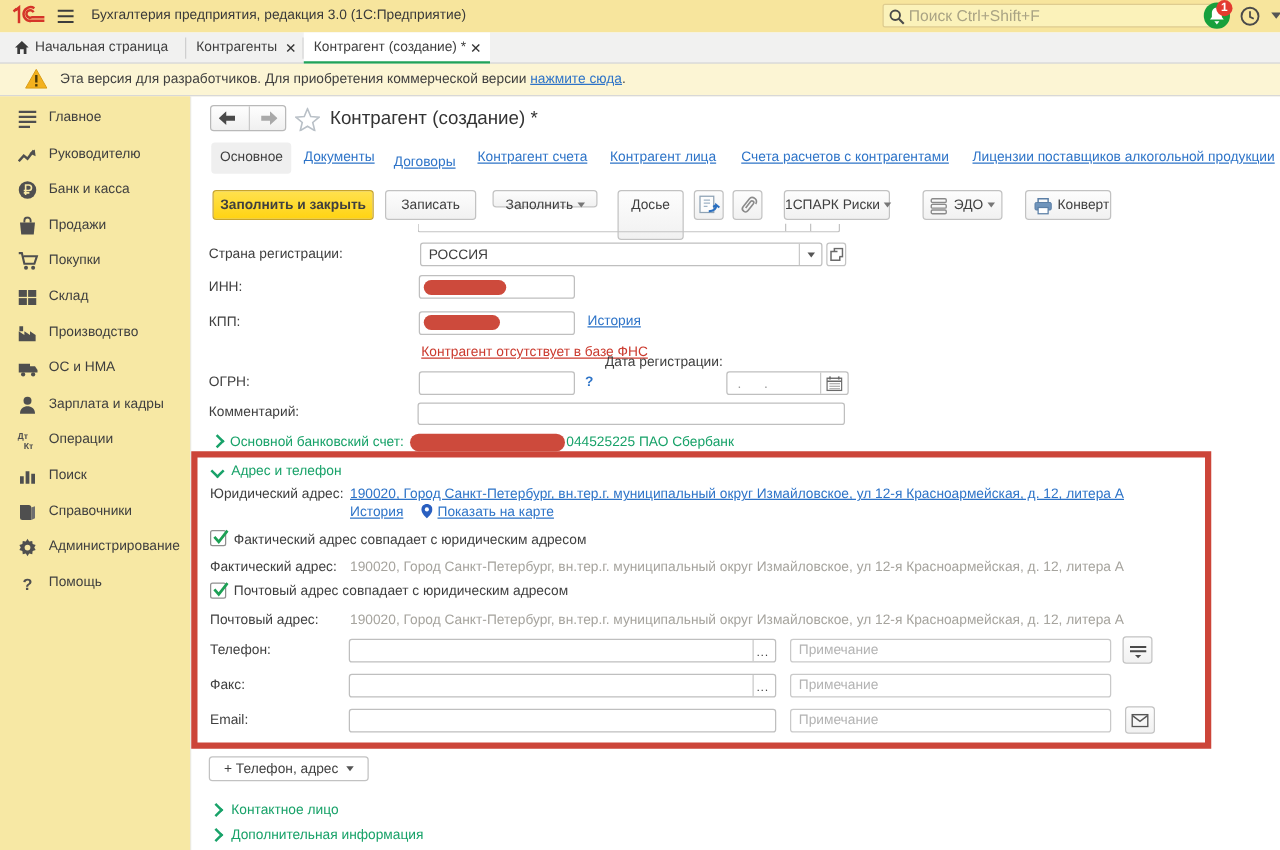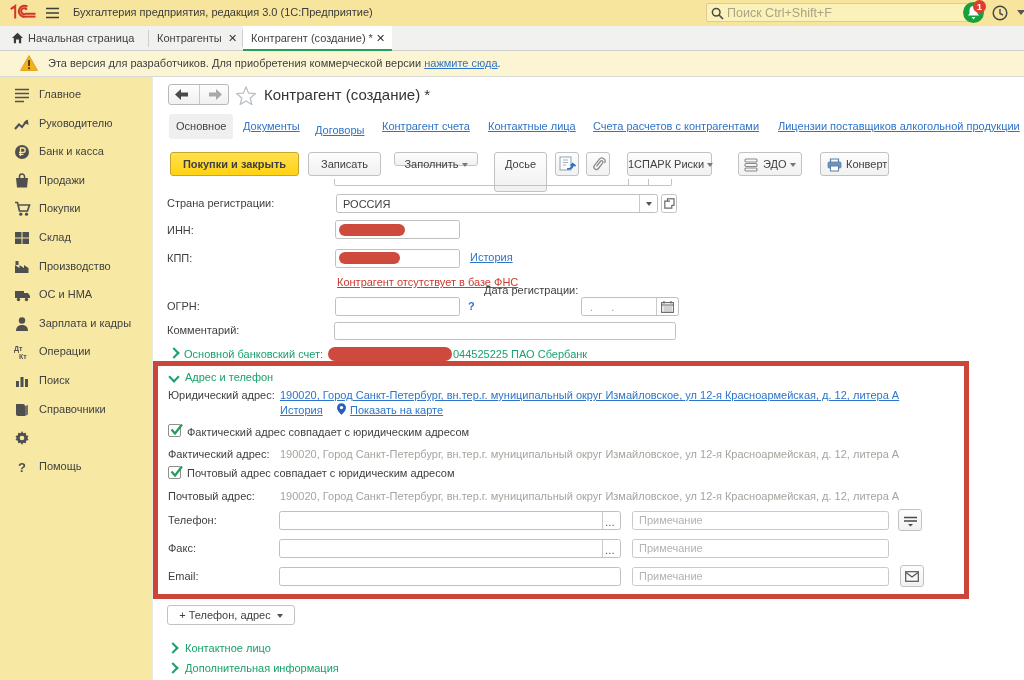--- a/index.html
+++ b/index.html
@@ -169,20 +169,21 @@
       <path d="M2 2 H9 A2 2 0 0 1 11 4 V14 H4 A2 2 0 0 1 2 12 Z" fill="#4f4f4f"></path>
       <path d="M11 4 L14 3 V12.5 L11 14" fill="#6f6f6f"></path>
     </svg>
     <span>Справочники</span>
   </div>
 <div class="sitem" style="top:423.2px">
     <svg width="16" height="16" viewBox="0 0 16 16">
       <path d="M8 1 L9.3 3.2 L11.8 2.7 L12.1 5.2 L14.5 6 L13.4 8 L14.5 10 L12.1 10.8 L11.8 13.3 L9.3 12.8 L8 15 L6.7 12.8 L4.2 13.3 L3.9 10.8 L1.5 10 L2.6 8 L1.5 6 L3.9 5.2 L4.2 2.7 L6.7 3.2 Z" fill="#4f4f4f"></path>
       <circle cx="8" cy="8" r="2.3" fill="#f7e8a4"></circle>
     </svg>
+    <span>Администрирование</span>
   </div>
 <div class="sitem" style="top:451.8px">
     <svg width="16" height="16" viewBox="0 0 16 16">
       <text x="4" y="13" font-size="13" font-weight="bold" fill="#4f4f4f" font-family="Liberation Sans">?</text>
     </svg>
     <span>Помощь</span>
   </div>
 
 <div class="abs" style="left:168px;top:84px;width:61px;height:21px;background:linear-gradient(#fefefe,#f0f0f0);border:1px solid #b9b9b9;border-radius:3px">
  <svg style="position:absolute;left:6px;top:4px" width="14" height="11" viewBox="0 0 14 11">
@@ -196,25 +197,25 @@
 <svg class="abs" style="left:236px;top:86px" width="20" height="19" viewBox="0 0 20 19">
     <path d="M10 1 L12.6 7.2 L19.3 7.7 L14.2 12 L15.8 18.5 L10 15 L4.2 18.5 L5.8 12 L0.7 7.7 L7.4 7.2 Z" fill="none" stroke="#b9c0c7" stroke-width="1.3"></path>
   </svg>
 <div class="lbl" style="left:264px;top:86px;font-size:15px;color:#333">Контрагент (создание) *</div>
 
 <div class="abs" style="left:169px;top:114px;width:64px;height:25px;background:#efefef;border-radius:3px"></div>
 <div class="lbl" style="left:176px;top:120px">Основное</div>
 <div class="link" style="left:243px;top:120px">Документы</div>
 <div class="link" style="left:315px;top:124px">Договоры</div>
 <div class="link" style="left:382px;top:120px">Контрагент счета</div>
-<div class="link" style="left:488px;top:120px">Контактные лица</div>
+<div class="link" style="left:488px;top:120px">Контрагент лица</div>
 <div class="link" style="left:593px;top:120px">Счета расчетов с контрагентами</div>
 <div class="link" style="left:778px;top:120px">Лицензии поставщиков алкогольной продукции</div>
 
-<div class="btn" style="left:170px;top:152px;width:129px;height:24px;line-height:22px;background:linear-gradient(#ffe14e,#ffd312);border-color:#c7a42c;font-weight:bold">Покупки и закрыть</div>
+<div class="btn" style="left:170px;top:152px;width:129px;height:24px;line-height:22px;background:linear-gradient(#ffe14e,#ffd312);border-color:#c7a42c;font-weight:bold">Заполнить и закрыть</div>
 <div class="btn" style="left:308px;top:152px;width:73px;height:24px;line-height:22px">Записать</div>
 <div class="btn" style="left:394px;top:152px;width:84px;height:14px;line-height:22px">Заполнить <span class="caret" style="border-top-color:#777"></span></div>
 <div class="btn" style="left:494px;top:152px;width:53px;height:40px;line-height:22px">Досье</div>
 <div class="btn" style="left:555px;top:152px;width:24px;height:24px">
  <svg style="position:absolute;left:3px;top:3px" width="17" height="17" viewBox="0 0 17 17">
       <rect x="1" y="1" width="11" height="13" fill="#fdfdfd" stroke="#8fa3b5" stroke-width="1"></rect>
       <path d="M4 4 H9 M4 6.5 H9 M4 9 H7" stroke="#9fb3c5" stroke-width="1"></path>
       <path d="M8 13 C13 13 14 10 14 8 L16.5 10 M14 8 L11.5 9.5" fill="none" stroke="#2a6fc0" stroke-width="1.7"></path>
     </svg>
 </div>

